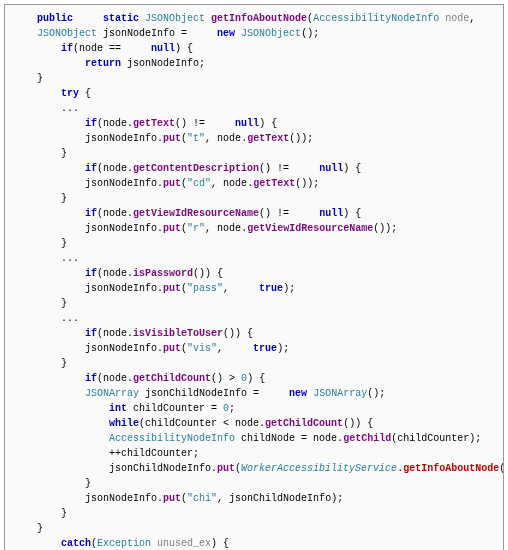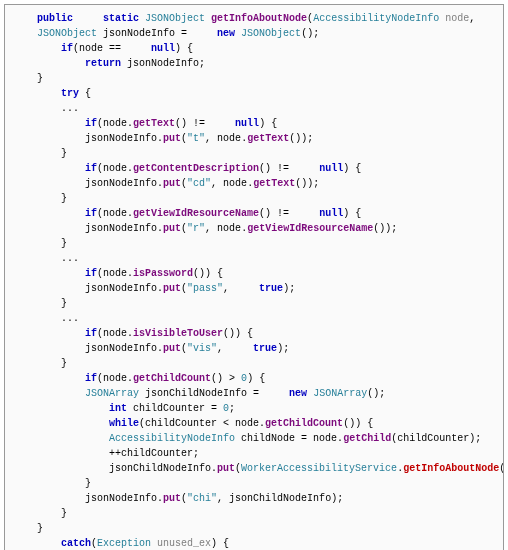--- a/index.html
+++ b/index.html
@@ -18,19 +18,19 @@
   white-space: pre;
   overflow: hidden;
 }
 .kw { color: #0000c0; font-weight: bold; margin-left: 24px; }
 .type { color: #267f99; }
 .method { color: #7c0a7c; font-weight: bold; }
 .param { color: #808080; }
 .num { color: #267f99; }
 .str { color: #267f99; }
 .key { color: #c00000; font-weight: bold; }
-.ref { color: #267f99; }
+.ref { color: #267f99; font-style: italic; }
 .line { display: block; }
 </style>
 </head>
 <body>
 
 <div class="code-container"><span class="line"><span class="kw">public</span> <span class="kw">static</span> <span class="type">JSONObject</span> <span class="method">getInfoAboutNode</span>(<span class="type">AccessibilityNodeInfo</span> <span class="param">node</span>, <span class="kw">int</span> <span class="param">arg7</span>) {</span><span class="line">    <span class="type">JSONObject</span> <span>jsonNodeInfo</span> = <span class="kw">new</span> <span class="type">JSONObject</span>();</span><span class="line">    <span class="kw">if</span>(<span>node</span> == <span class="kw">null</span>) {</span><span class="line">        <span class="kw">return</span> <span>jsonNodeInfo</span>;</span><span class="line">    }</span><span class="line">    <span class="kw">try</span> {</span><span class="line">        <span>...</span></span><span class="line">        <span class="kw">if</span>(<span>node</span>.<span class="method">getText</span>() != <span class="kw">null</span>) {</span><span class="line">            <span>jsonNodeInfo</span>.<span class="method">put</span>(<span class="str">"t"</span>, <span>node</span>.<span class="method">getText</span>());</span><span class="line">        }</span><span class="line">        <span class="kw">if</span>(<span>node</span>.<span class="method">getContentDescription</span>() != <span class="kw">null</span>) {</span><span class="line">            <span>jsonNodeInfo</span>.<span class="method">put</span>(<span class="str">"cd"</span>, <span>node</span>.<span class="method">getText</span>());</span><span class="line">        }</span><span class="line">        <span class="kw">if</span>(<span>node</span>.<span class="method">getViewIdResourceName</span>() != <span class="kw">null</span>) {</span><span class="line">            <span>jsonNodeInfo</span>.<span class="method">put</span>(<span class="str">"r"</span>, <span>node</span>.<span class="method">getViewIdResourceName</span>());</span><span class="line">        }</span><span class="line">        <span>...</span></span><span class="line">        <span class="kw">if</span>(<span>node</span>.<span class="method">isPassword</span>()) {</span><span class="line">            <span>jsonNodeInfo</span>.<span class="method">put</span>(<span class="str">"pass"</span>, <span class="kw">true</span>);</span><span class="line">        }</span><span class="line">        <span>...</span></span><span class="line">        <span class="kw">if</span>(<span>node</span>.<span class="method">isVisibleToUser</span>()) {</span><span class="line">            <span>jsonNodeInfo</span>.<span class="method">put</span>(<span class="str">"vis"</span>, <span class="kw">true</span>);</span><span class="line">        }</span><span class="line">        <span class="kw">if</span>(<span>node</span>.<span class="method">getChildCount</span>() &gt; <span class="num">0</span>) {</span><span class="line">            <span class="type">JSONArray</span> <span>jsonChildNodeInfo</span> = <span class="kw">new</span> <span class="type">JSONArray</span>();</span><span class="line">            <span class="kw">int</span> <span>childCounter</span> = <span class="num">0</span>;</span><span class="line">            <span class="kw">while</span>(<span>childCounter</span> &lt; <span>node</span>.<span class="method">getChildCount</span>()) {</span><span class="line">                <span class="type">AccessibilityNodeInfo</span> <span>childNode</span> = <span>node</span>.<span class="method">getChild</span>(<span>childCounter</span>);</span><span class="line">                ++<span>childCounter</span>;</span><span class="line">                <span>jsonChildNodeInfo</span>.<span class="method">put</span>(<span class="ref">WorkerAccessibilityService</span>.<span class="key">getInfoAboutNode</span>(child</span><span class="line">            }</span><span class="line">            <span>jsonNodeInfo</span>.<span class="method">put</span>(<span class="str">"chi"</span>, <span>jsonChildNodeInfo</span>);</span><span class="line">        }</span><span class="line">    }</span><span class="line">    <span class="kw">catch</span>(<span class="type">Exception</span> <span class="param">unused_ex</span>) {</span></div>
 
 </body></html>

